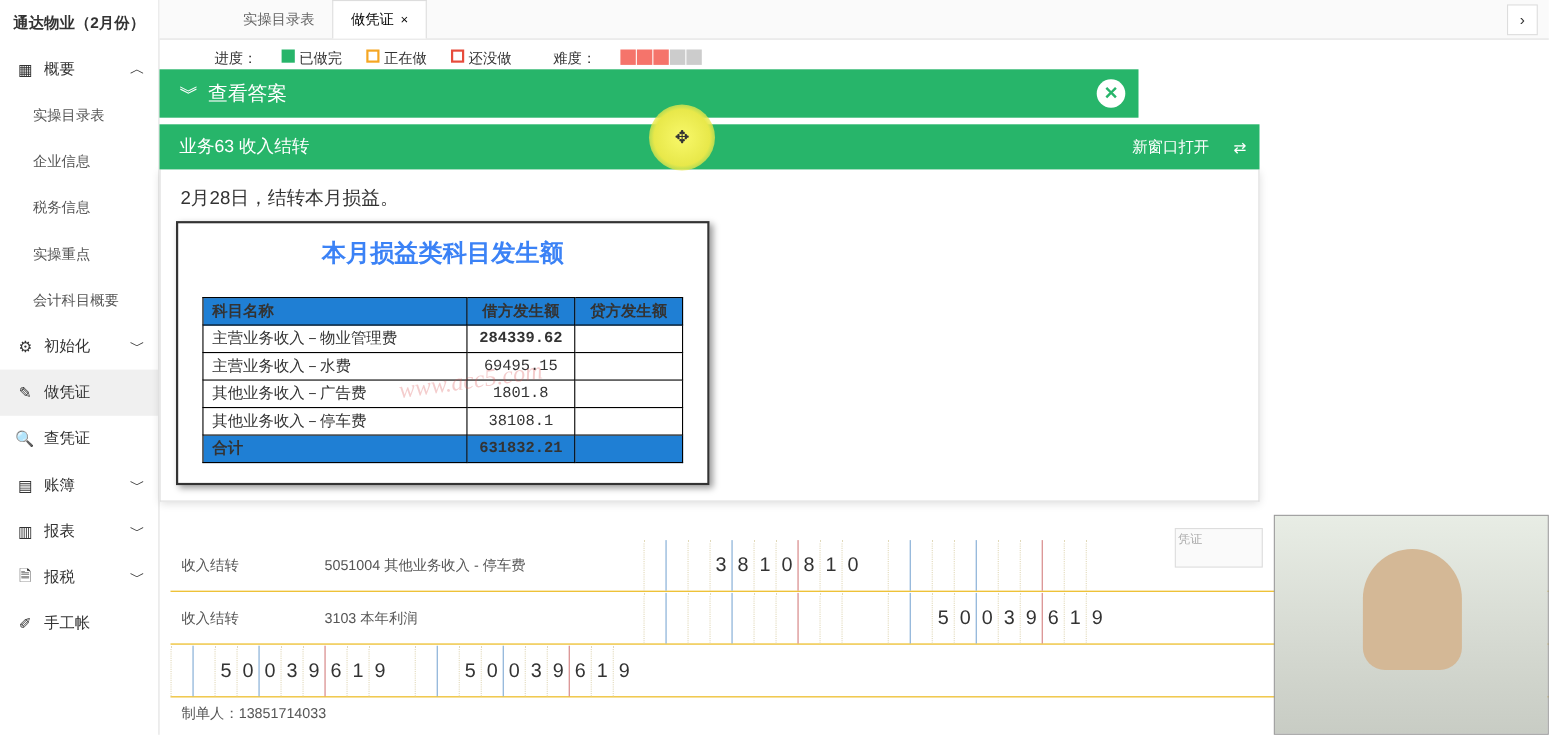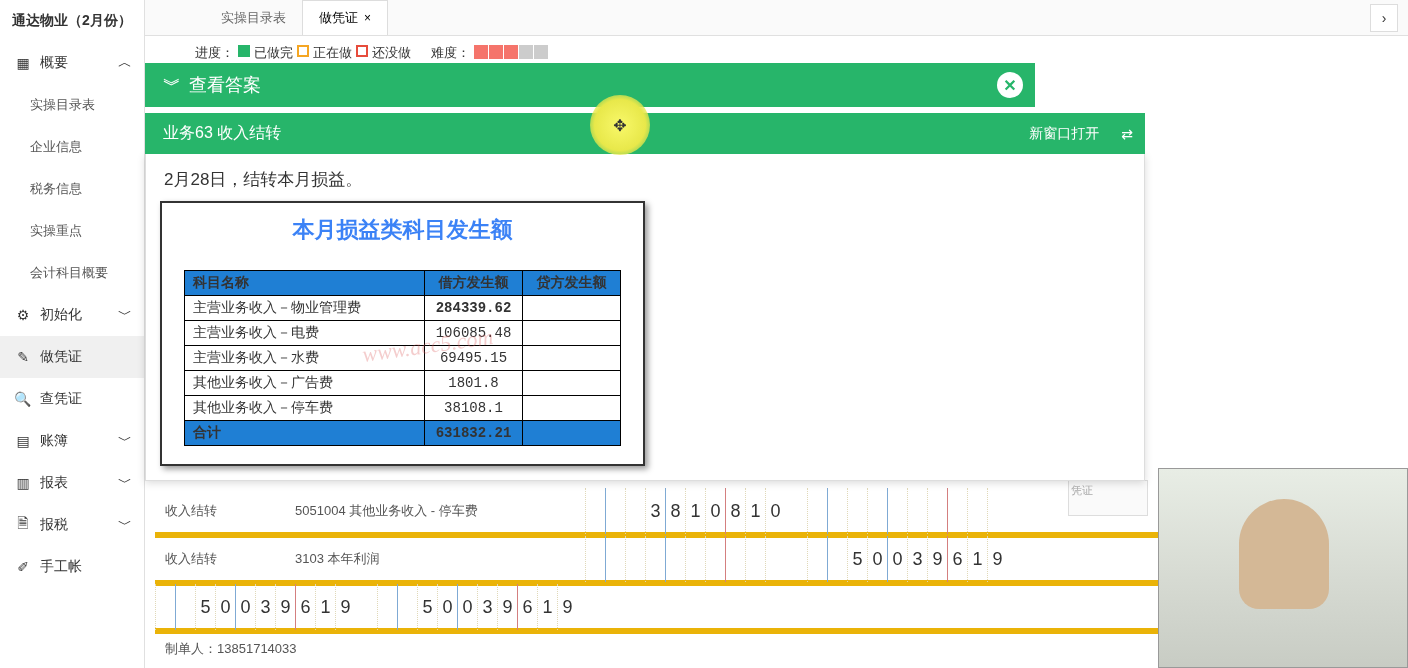--- a/index.html
+++ b/index.html
@@ -13,21 +13,21 @@
     .nav-icon { width: 18px; height: 18px; margin-right: 8px; display: inline-flex; align-items: center; justify-content: center; }
     .chevron { position: absolute; right: 12px; }
     
     .main { position: absolute; left: 145px; top: 0; right: 0; height: 668px; }
     .tabs { display: flex; align-items: center; background: #fafafa; border-bottom: 1px solid #e0e0e0; height: 36px; padding-left: 60px; }
     .tab { padding: 8px 16px; font-size: 13px; color: #666; cursor: pointer; display: flex; align-items: center; }
     .tab.active { background: #fff; border-top: 1px solid #ddd; border-left: 1px solid #ddd; border-right: 1px solid #ddd; color: #000; }
     .tab-close { margin-left: 6px; font-size: 12px; }
     .tab-arrow { position: absolute; right: 10px; width: 28px; height: 28px; border: 1px solid #ddd; display: flex; align-items: center; justify-content: center; cursor: pointer; background: #fff; }
     
-    .status-bar { display: flex; align-items: center; padding: 8px 50px; font-size: 13px; gap: 4px; }
+    .status-bar { display: flex; align-items: center; padding: 8px 50px; font-size: 13px; gap: 22px; }
     .status-dot { display: inline-block; width: 12px; height: 12px; margin-right: 4px; }
     .green-dot { background: #27b56a; }
     .yellow-box { border: 2px solid #f5a623; width: 12px; height: 12px; }
     .red-box { border: 2px solid #e74c3c; width: 12px; height: 12px; }
     .diff-block { width: 14px; height: 14px; background: #f5746b; display: inline-block; margin-right: 1px; }
     .diff-block.grey { background: #ccc; }
     
     .overlay { position: absolute; top: 63px; left: 0px; width: 890px; z-index: 100; }
     .overlay-header { background: #27b56a; color: #fff; padding: 10px 18px; font-size: 18px; font-weight: 500; display: flex; align-items: center; position: relative; }
     .overlay-header .collapse { margin-right: 8px; }
@@ -41,21 +41,21 @@
     .inner-title { text-align: center; font-size: 22px; font-weight: bold; margin-bottom: 25px; color: #3b82f6; font-family: SimSun, serif; }
     .pl-table { border-collapse: collapse; }
     .pl-table th, .pl-table td { border: 1px solid #000; padding: 3px 8px; font-size: 14px; font-family: SimSun, serif; }
     .pl-table th { background: #1f7fd4; font-weight: bold; text-align: center; }
     .pl-table .name-col { width: 240px; text-align: left; }
     .pl-table .num-col { width: 98px; text-align: center; font-family: Liberation Mono, monospace; }
     .pl-table .blue-row th, .pl-table .blue-row td { background: #1f7fd4; font-weight: bold; }
     .watermark { position: absolute; top: 130px; left: 200px; color: rgba(220, 90, 90, 0.3); font-size: 22px; font-style: italic; transform: rotate(-8deg); font-family: "Times New Roman", serif; pointer-events: none; }
     
     .voucher-area { position: absolute; top: 490px; left: 10px; right: 0; }
-    .voucher-row { display: flex; align-items: center; border-bottom: 6px solid #eab308; height: 48px; }
+    .voucher-row { display: flex; align-items: center; border-bottom: 1px solid #eab308; height: 48px; }
     .vr-summary { width: 140px; padding-left: 10px; font-size: 13px; color: #555; }
     .vr-account { width: 290px; font-size: 13px; color: #555; }
     .vr-digits { display: flex; }
     .digit-cell { width: 20px; height: 46px; border-left: 1px dotted #e0d8b8; display: flex; align-items: center; justify-content: center; font-size: 18px; font-family: Arial; color: #333; }
     .digit-cell.sep-blue { border-left: 1px solid #7faad4; }
     .digit-cell.sep-red { border-left: 1px solid #d47f7f; }
     .digit-group { display: flex; margin-right: 22px; }
     .total-row { font-weight: bold; font-size: 15px; padding-left: 10px; }
     .preparer { font-size: 13px; color: #555; padding: 6px 10px; }
     .side-widget { position: absolute; right: 260px; top: 480px; width: 80px; height: 36px; border: 1px solid #ddd; background: #fafafa; font-size: 11px; color: #aaa; padding: 2px; }
@@ -172,25 +172,20 @@
             <th class="name-col">科目名称</th>
             <th class="num-col">借方发生额</th>
             <th class="num-col">贷方发生额</th>
           </tr>
           <tr>
                 <td class="name-col">主营业务收入－物业管理费</td>
                 <td class="num-col" style="font-weight:bold">284339.62</td>
                 <td class="num-col"></td>
               </tr>
           <tr>
-                <td class="name-col">主营业务收入－电费</td>
-                <td class="num-col">106085.48</td>
-                <td class="num-col"></td>
-              </tr>
-          <tr>
                 <td class="name-col">主营业务收入－水费</td>
                 <td class="num-col">69495.15</td>
                 <td class="num-col"></td>
               </tr>
           <tr>
                 <td class="name-col">其他业务收入－广告费</td>
                 <td class="num-col">1801.8</td>
                 <td class="num-col"></td>
               </tr>
           <tr>

